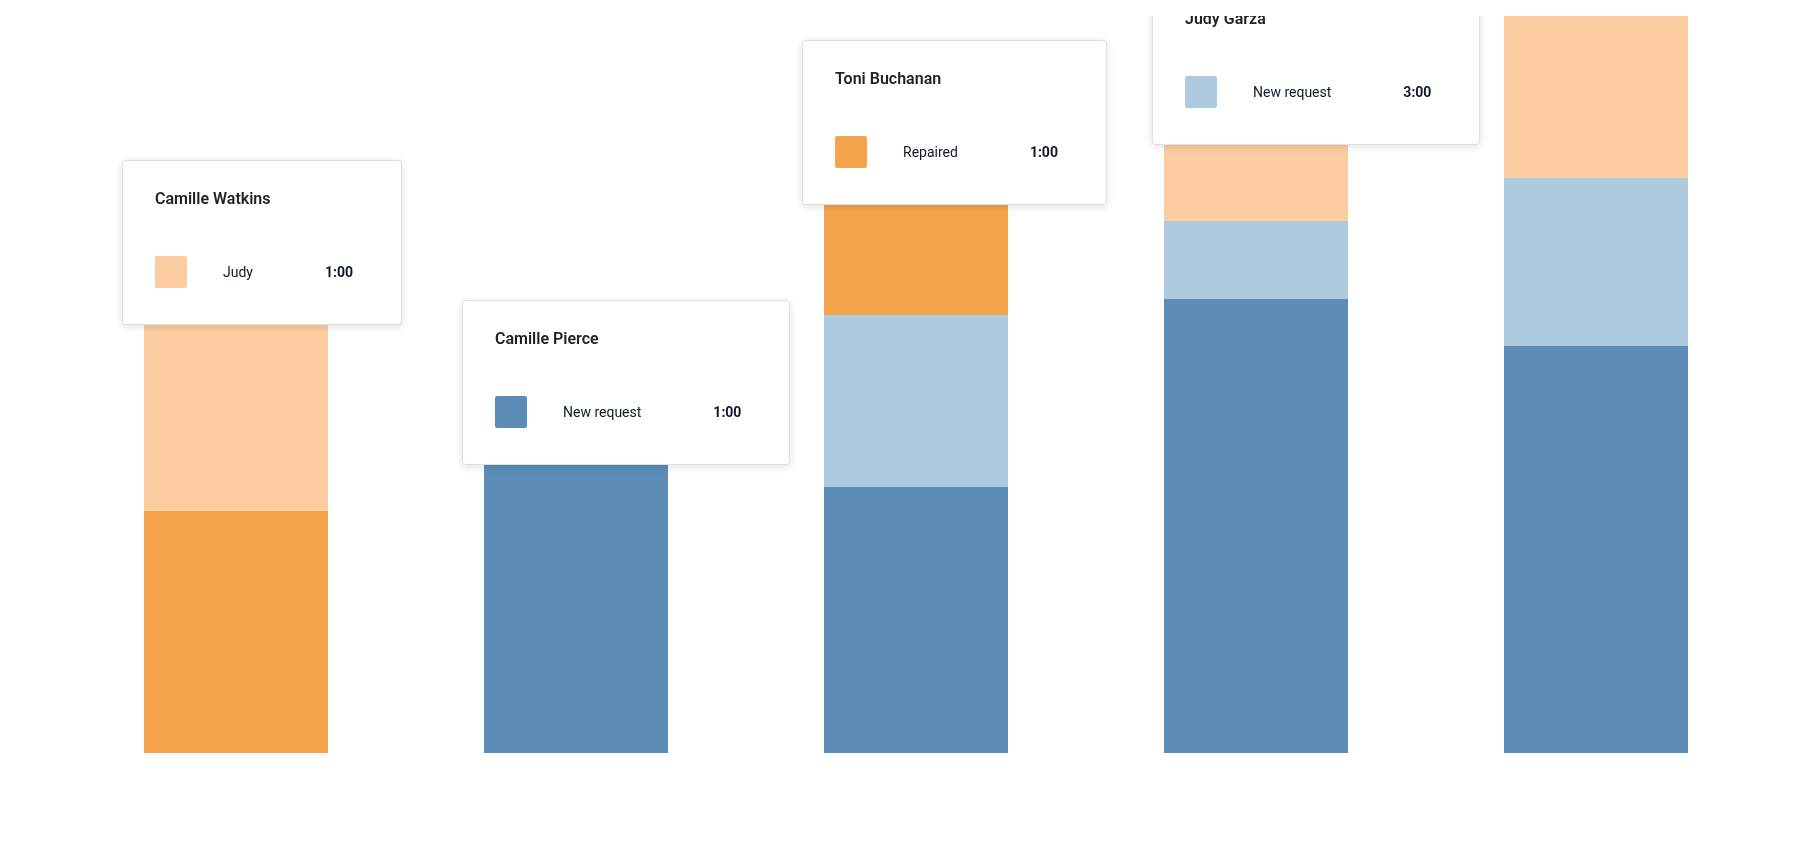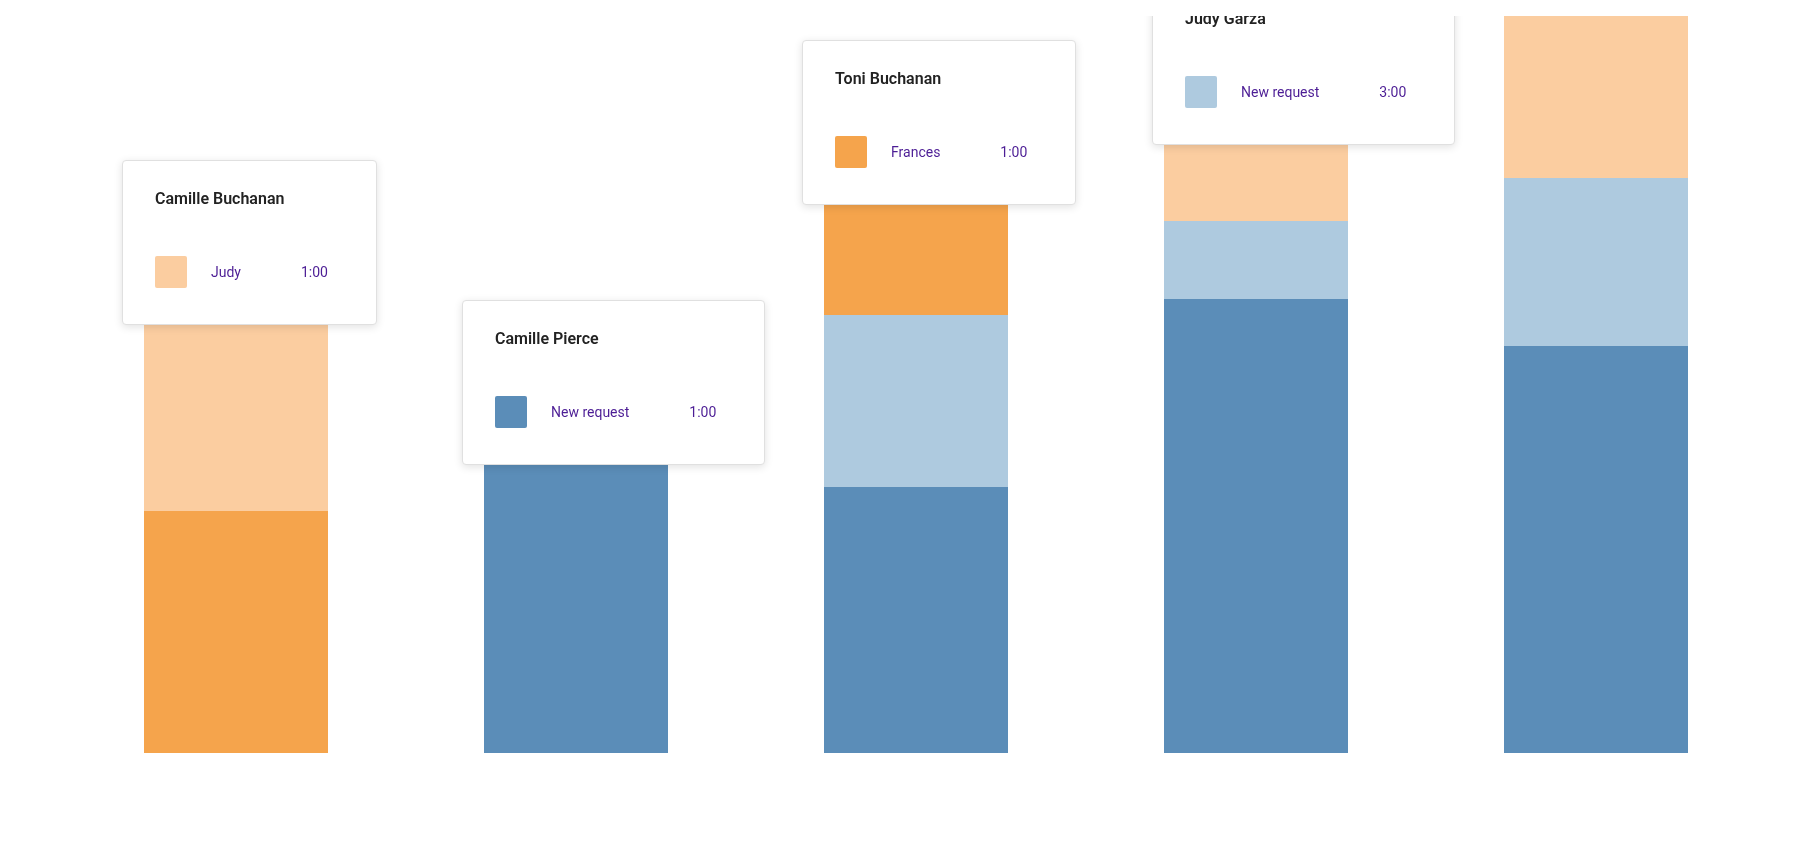--- a/index.html
+++ b/index.html
@@ -59,57 +59,57 @@
     .tooltip-name {
       font-size: 16px;
       font-weight: 600;
       color: #222;
       margin-bottom: 8px;
     }
 
     .tooltip-row {
       display: flex;
       align-items: center;
-      gap: 8px;
+      gap: 20px;
       font-size: 14px;
-      color: #4c1d95;
+      color: #0f172a;
     }
 
     .tooltip-swatch {
       width: 16px;
       height: 16px;
       border-radius: 2px;
       flex-shrink: 0;
     }
 
     .tooltip-label {
       flex: 1;
     }
 
     .tooltip-value {
-      font-weight: 400;
+      font-weight: 700;
       margin-left: 20px;
     }
 
     
     .color-orange { background-color: #F5A44C; }
     .color-orange-light { background-color: #FBCDA0; }
     .color-blue { background-color: #5B8DB8; }
     .color-blue-light { background-color: #AECADF; }
   </style>
 </head>
 <body>
 
 <div class="chart-area">
 
   <div class="bar-group" style="max-width:300px;">
     <div style="position:relative; width:100%;">
 
       <div class="tooltip" style="bottom: 460px; left: 20px; transform: translateX(-10px);">
-        <div class="tooltip-name">Camille Buchanan</div>
+        <div class="tooltip-name">Camille Watkins</div>
         <div class="tooltip-row">
           <div class="tooltip-swatch color-orange-light"></div>
           <span class="tooltip-label">Judy</span>
           <span class="tooltip-value">1:00</span>
         </div>
       </div>
 
       <div class="bar-stack" style="height:460px;">
         <div class="bar-segment color-orange-light" style="height:200px;"></div>
         <div class="bar-segment color-orange" style="height:260px;"></div>
@@ -135,21 +135,21 @@
     </div>
   </div>
 
   <div class="bar-group" style="max-width:300px;">
     <div style="position:relative; width:100%;">
 
       <div class="tooltip" style="bottom: 580px; left: 20px; transform: translateX(-10px);">
         <div class="tooltip-name">Toni Buchanan</div>
         <div class="tooltip-row">
           <div class="tooltip-swatch color-orange"></div>
-          <span class="tooltip-label">Frances</span>
+          <span class="tooltip-label">Repaired</span>
           <span class="tooltip-value">1:00</span>
         </div>
       </div>
 
       <div class="bar-stack" style="height:660px;">
         <div class="bar-segment color-orange" style="height:200px;"></div>
         <div class="bar-segment color-blue-light" style="height:180px;"></div>
         <div class="bar-segment color-blue" style="height:280px;"></div>
       </div>
     </div>

